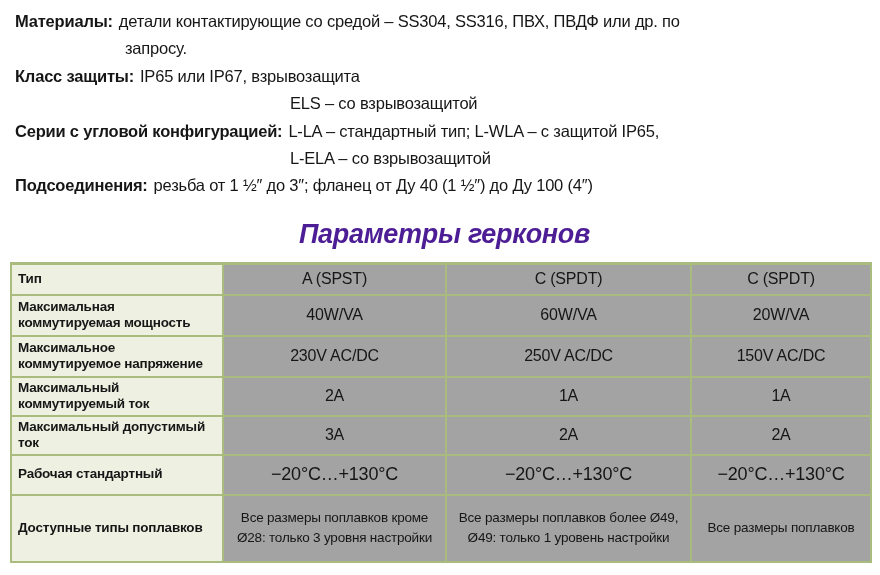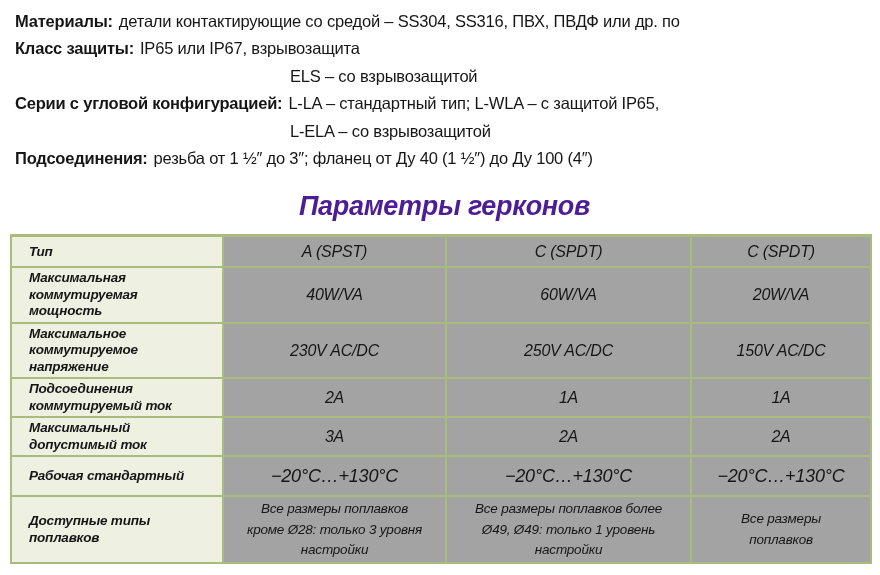--- a/index.html
+++ b/index.html
@@ -50,23 +50,22 @@
     table-layout: fixed;
     width: 860px;
     margin: 13px 10px 0 10px;
   }
   table.params col.c0 { width: 212px; }
   table.params col.c1 { width: 223px; }
   table.params col.c2 { width: 245px; }
   table.params col.c3 { width: 180px; }
   table.params td {
     border: 2px solid #a9bc7e;
-    padding: 2px 17px;
+    padding: 2px 6px;
     vertical-align: middle;
-    font-style: italic;
   }
   table.params tr:first-child td { border-top: 3px solid #a9bc7e; }
   td.lbl {
     background: #eef0e2;
     font-weight: bold;
     font-size: 13.5px;
     line-height: 1.22;
     text-align: left;
     padding-left: 8px;
     letter-spacing: -0.2px;
@@ -88,20 +87,23 @@
   tr.r6 td.val { font-size: 13.5px; line-height: 1.5; }
 </style>
 </head>
 <body>
 
 <div class="page">
 
   <div class="info">
     <div class="info-line">
       <span class="term">Материалы:</span><span>детали контактирующие со средой – SS304, SS316, ПВХ, ПВДФ или др. по</span>
+    </div>
+    <div class="info-line indent-a">
+      <span>запросу.</span>
     </div>
     <div class="info-line">
       <span class="term">Класс защиты:</span><span>IP65 или IP67, взрывозащита</span>
     </div>
     <div class="info-line indent-b">
       <span>ELS – со взрывозащитой</span>
     </div>
     <div class="info-line">
       <span class="term">Серии с угловой конфигурацией:</span><span>L-LA – стандартный тип; L-WLA – с защитой IP65,</span>
     </div>
@@ -135,21 +137,21 @@
         <td class="val">60W/VA</td>
         <td class="val">20W/VA</td>
       </tr>
       <tr class="r2">
         <td class="lbl">Максимальное коммутируемое напряжение</td>
         <td class="val">230V AC/DC</td>
         <td class="val">250V AC/DC</td>
         <td class="val">150V AC/DC</td>
       </tr>
       <tr class="r3">
-        <td class="lbl">Подсоединения коммутируемый ток</td>
+        <td class="lbl">Максимальный коммутируемый ток</td>
         <td class="val">2A</td>
         <td class="val">1A</td>
         <td class="val">1A</td>
       </tr>
       <tr class="r4">
         <td class="lbl">Максимальный допустимый ток</td>
         <td class="val">3A</td>
         <td class="val">2A</td>
         <td class="val">2A</td>
       </tr>

